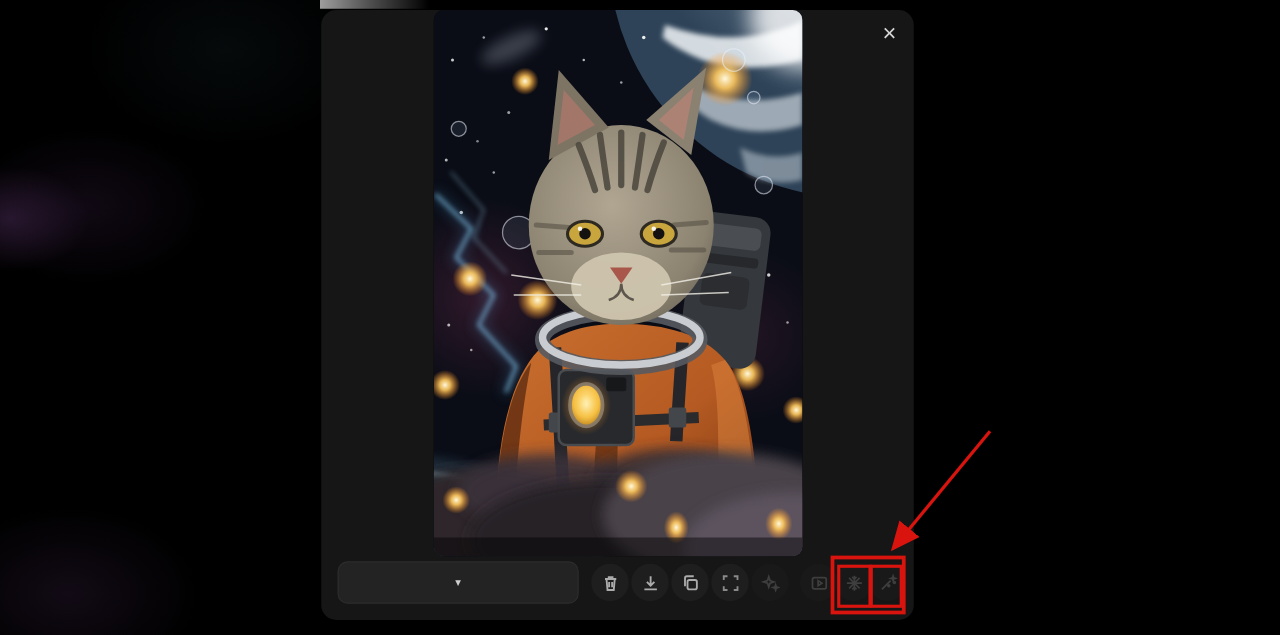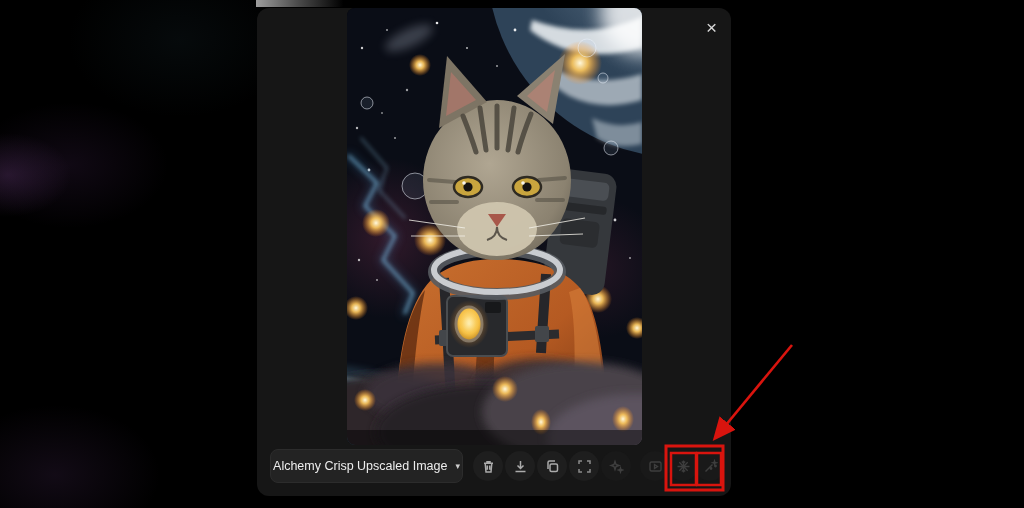--- a/index.html
+++ b/index.html
@@ -256,21 +256,20 @@
         <ellipse cx="194" cy="414" rx="10" ry="13" fill="url(#orbGlow)"></ellipse>
         <ellipse cx="276" cy="411" rx="11" ry="13" fill="url(#orbGlow)"></ellipse>
       </g>
       <rect y="422" width="295" height="15" fill="#000" opacity=".45"></rect>
     </svg>
   </div>
 
   <div class="close-btn">×</div>
 
   <div class="variant-dropdown">
-    <span>Alchemy Crisp Upscaled Image</span>
     <span class="caret">▾</span>
   </div>
 
   <div class="icon-btn" style="left:216px" title="delete">
     <svg width="15" height="15" viewBox="0 0 15 15" fill="none" stroke="currentColor" stroke-width="1.5">
       <path d="M3 4.2 H12 M6 4.2 V2.8 H9 V4.2 M4.2 4.2 L5 13 H10 L10.8 4.2 M6.3 6.5 V10.8 M8.7 6.5 V10.8"></path>
     </svg>
   </div>
   <div class="icon-btn" style="left:248px" title="download">
     <svg width="15" height="15" viewBox="0 0 15 15" fill="none" stroke="currentColor" stroke-width="1.5">

